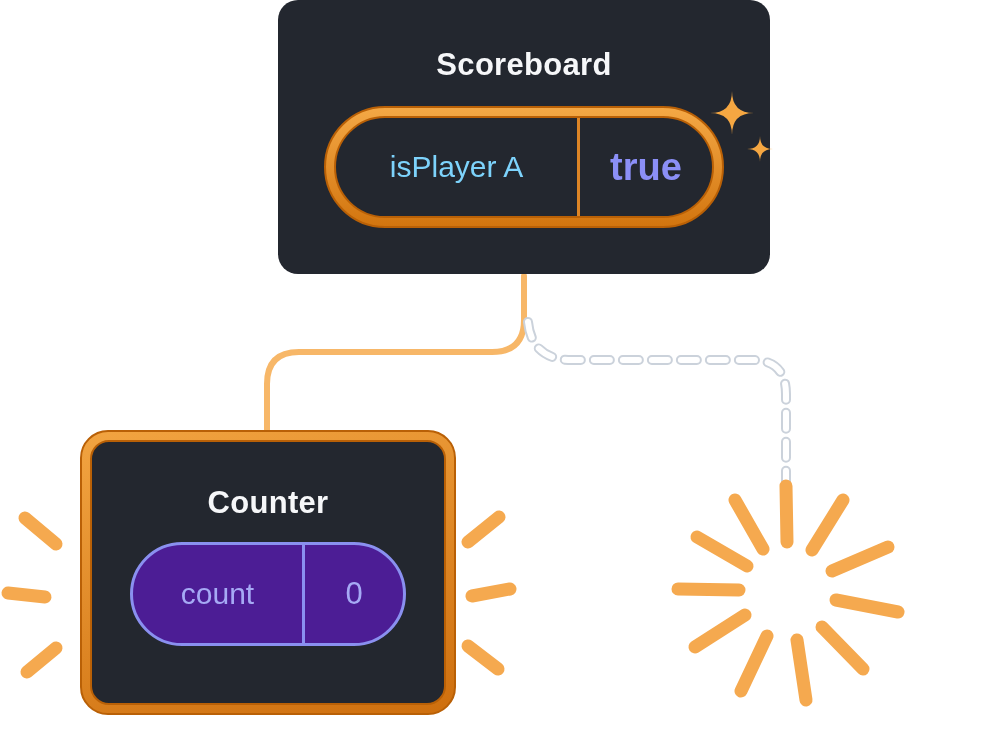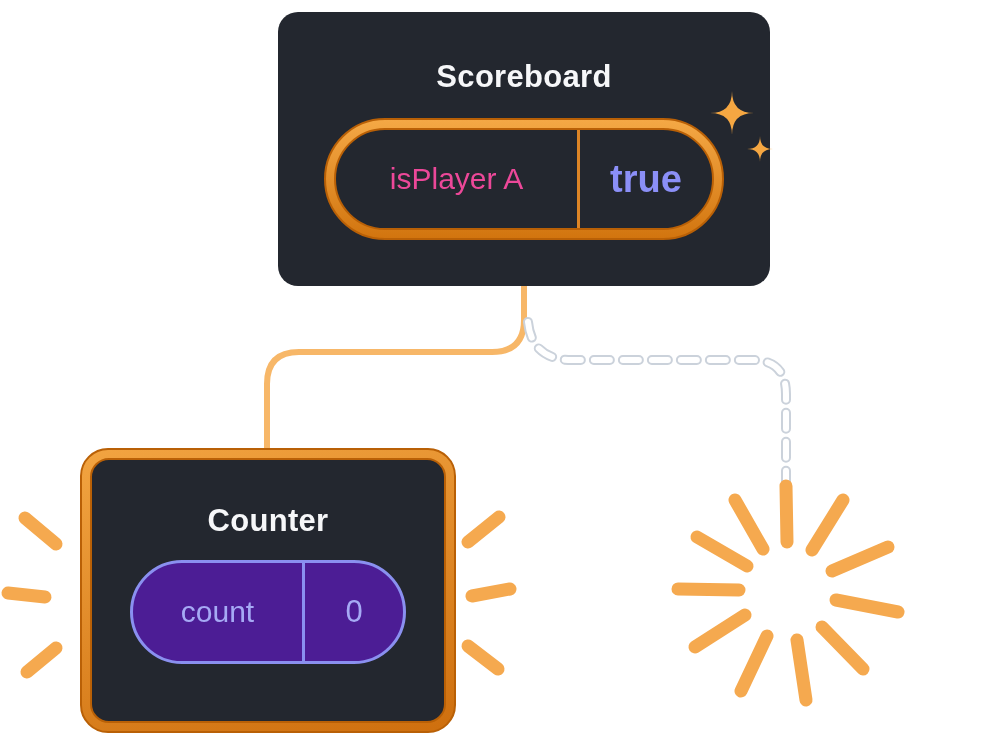--- a/index.html
+++ b/index.html
@@ -15,44 +15,44 @@
   .dash-under{stroke:#CBD2DB;stroke-width:10;fill:none;stroke-dasharray:16 13;stroke-linecap:round;}
   .dash-over{stroke:#FFFFFF;stroke-width:6;fill:none;stroke-dasharray:16 13;stroke-linecap:round;}
   .spark line{stroke:#F5A94F;stroke-width:13;stroke-linecap:round;}
   .sparkles path{fill:#F5A742;}
 
   
   .component-box{
     position:absolute;z-index:2;background:#23272F;border-radius:20px;
     display:flex;flex-direction:column;align-items:center;box-sizing:border-box;
   }
-  .scoreboard-box{left:278px;top:12px;width:492px;height:274px;padding-top:46px;}
+  .scoreboard-box{left:278px;top:0;width:492px;height:274px;padding-top:46px;}
   .component-title{
     color:#F6F7F9;font-size:31px;font-weight:600;letter-spacing:.3px;line-height:38px;
   }
 
   
   .pill-glow{
     margin-top:22px;width:400px;height:122px;box-sizing:border-box;
     border-radius:999px;padding:8px;border:2px solid #B96006;
     background:linear-gradient(180deg,#F4A845 0%,#D2750F 100%);
   }
   .pill{
     width:100%;height:100%;box-sizing:border-box;background:#23272F;
     border-radius:999px;display:flex;align-items:stretch;overflow:hidden;
   }
   .pill.glow-inner{border:2px solid #B96006;}
   .pill-cell{display:flex;align-items:center;justify-content:center;}
-  .pill-key{flex:1;color:#ec4899;font-size:30px;}
+  .pill-key{flex:1;color:#7dd3fc;font-size:30px;}
   .pill-value{width:132px;color:#8B8FF7;font-size:38px;font-weight:700;}
   .divider-orange{width:3px;background:#DD8526;}
 
   
   .counter-wrap{
-    position:absolute;z-index:2;left:80px;top:448px;width:376px;height:285px;
+    position:absolute;z-index:2;left:80px;top:430px;width:376px;height:285px;
     box-sizing:border-box;border-radius:28px;padding:8px;border:2.5px solid #B96006;
     background:linear-gradient(165deg,#F2A441 0%,#CE6F0E 100%);
   }
   .counter-inner{
     width:100%;height:100%;box-sizing:border-box;background:#23272F;
     border:2.5px solid #B96006;border-radius:19px;
     display:flex;flex-direction:column;align-items:center;padding-top:42px;
   }
   .counter-pill{
     margin-top:20px;width:276px;height:104px;box-sizing:border-box;background:#4c1d95;

